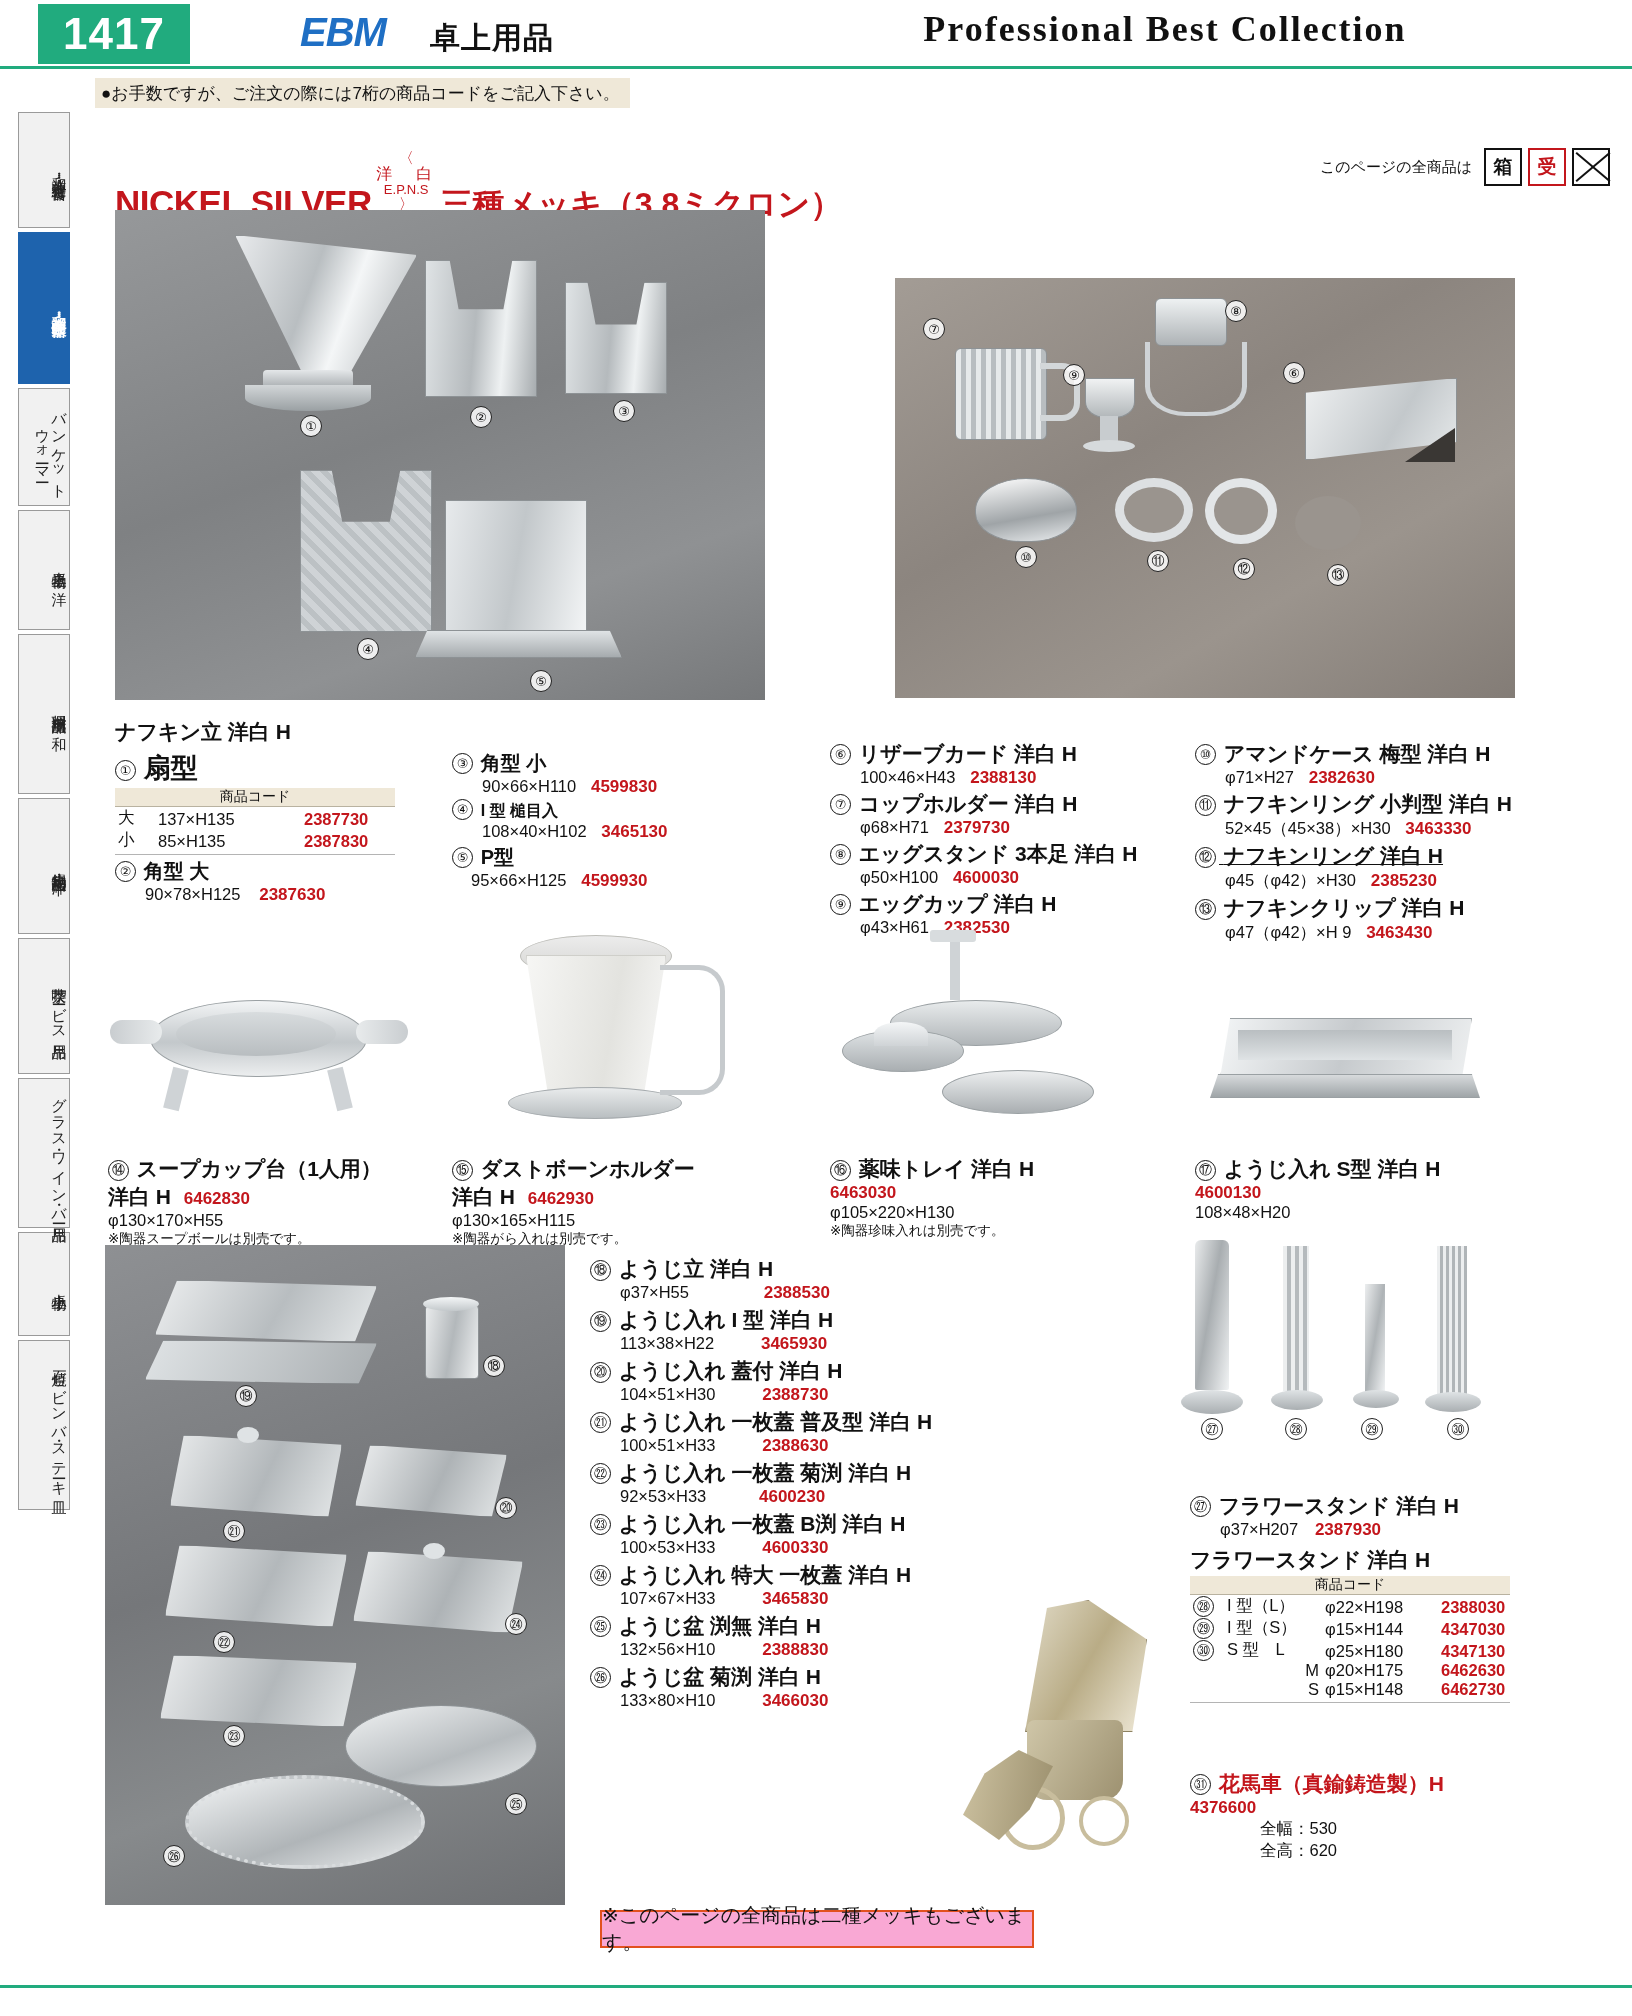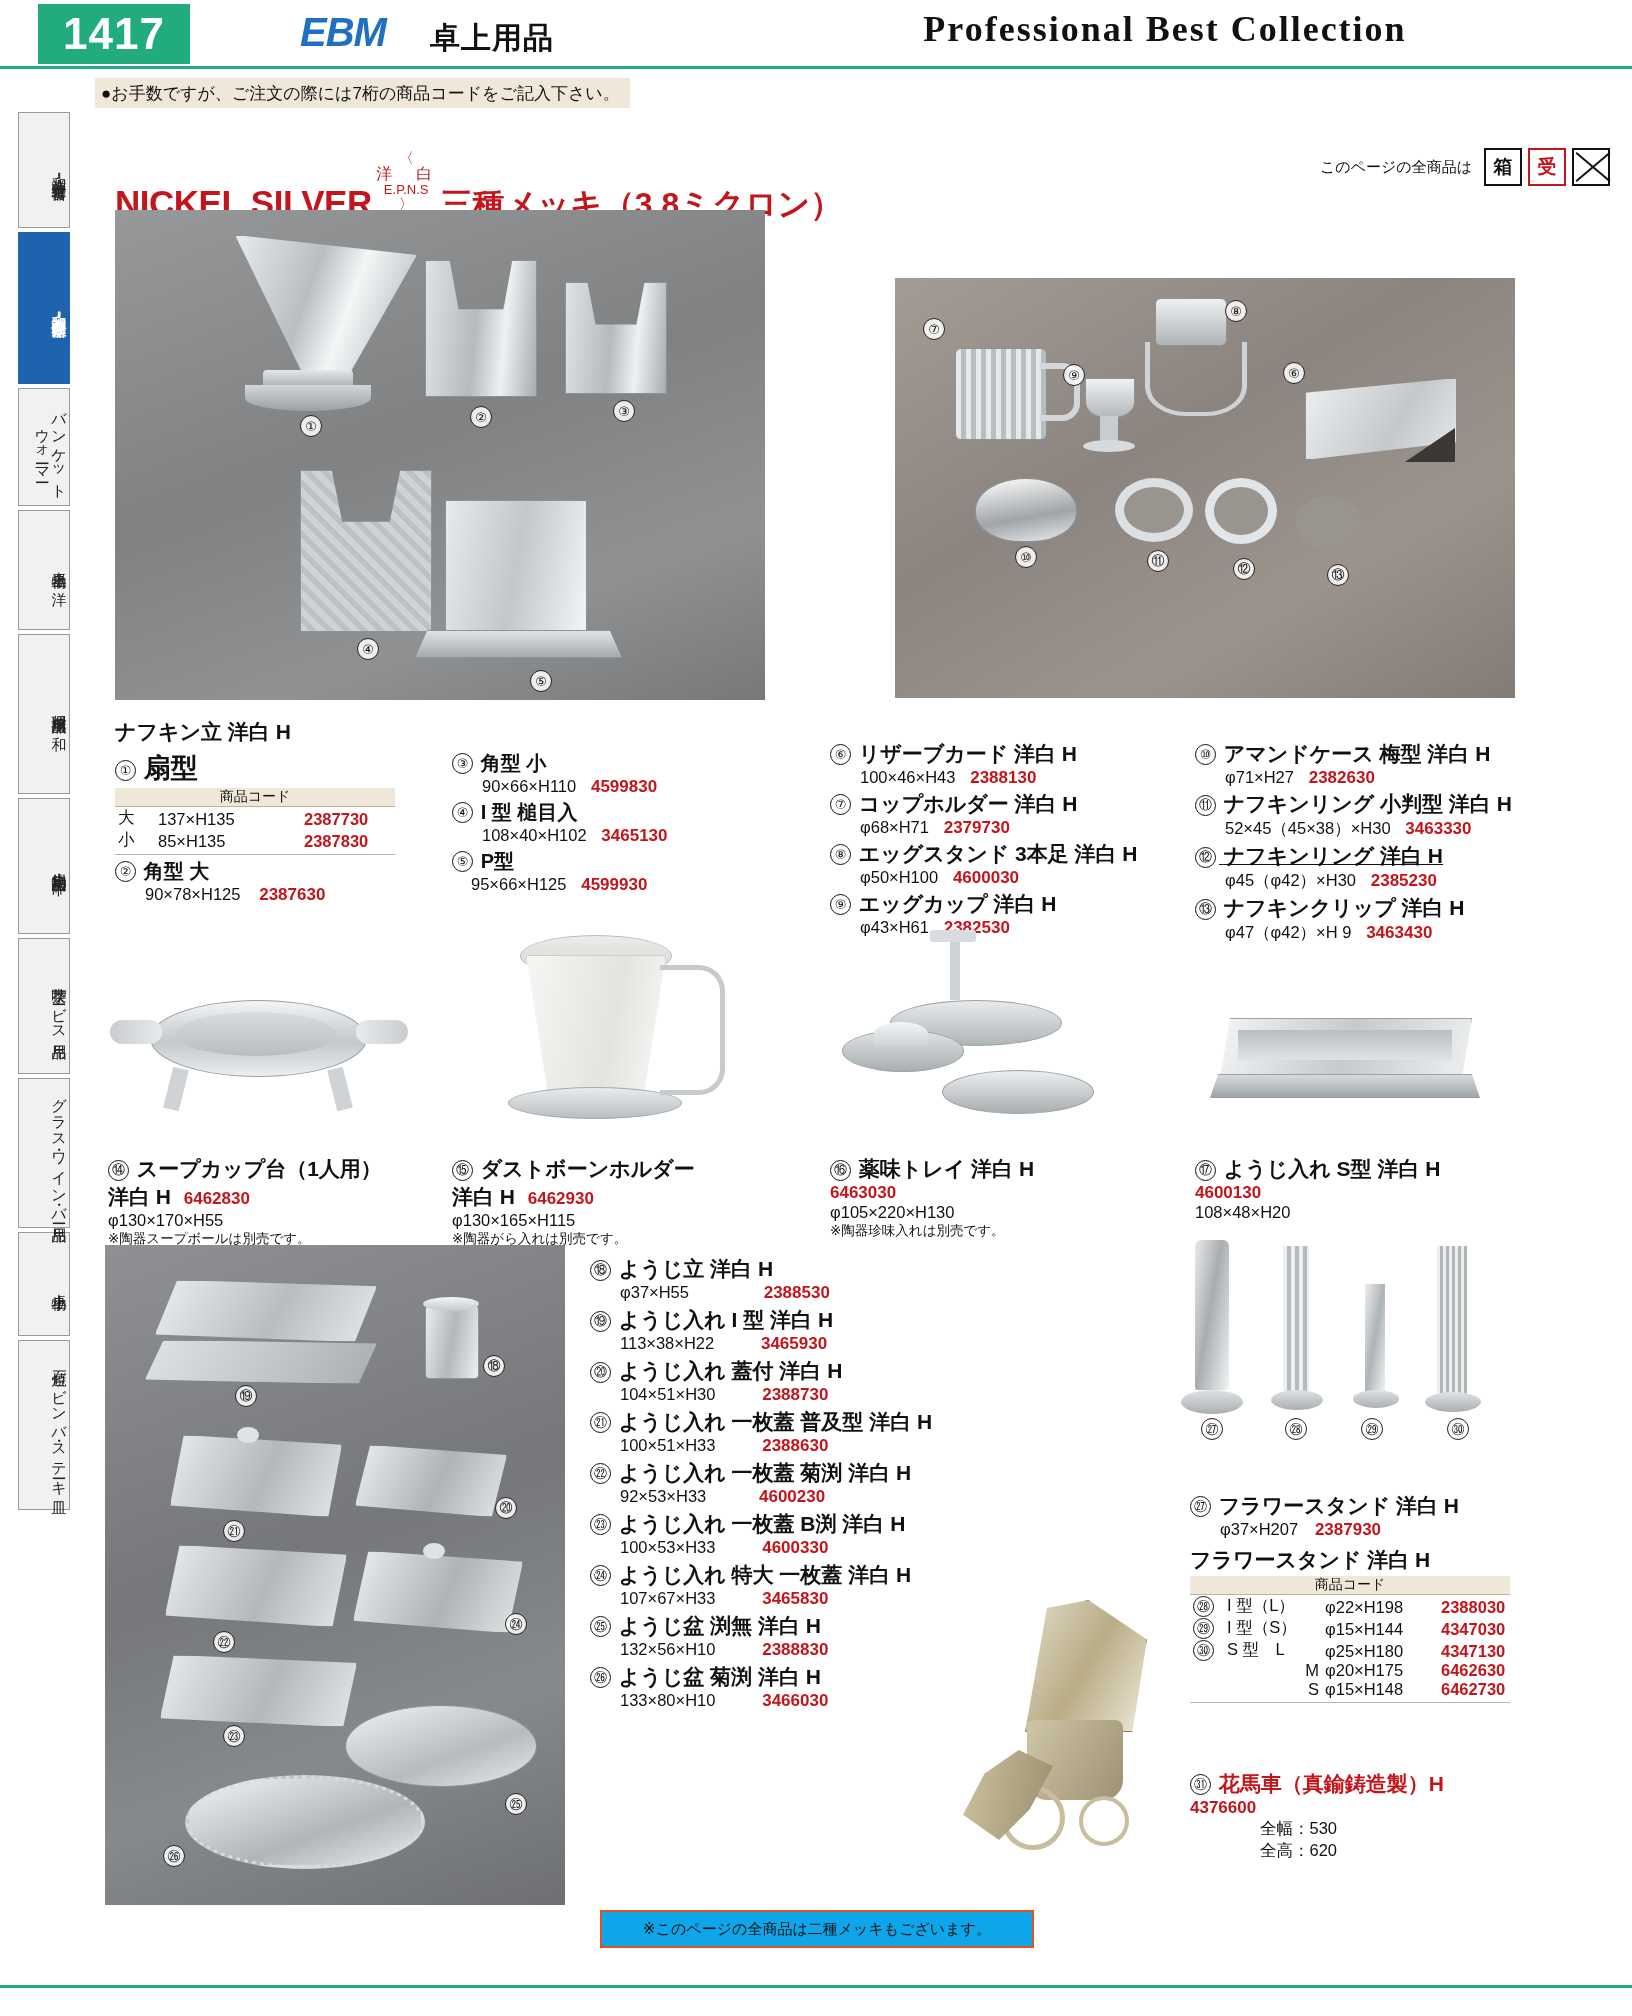--- a/index.html
+++ b/index.html
@@ -91,21 +91,21 @@
   .note{font-size:13.5px;color:#111;}
   .codehdr{background:#efe8d8;font-size:14px;text-align:center;border-bottom:1px solid #b9b2a0;}
   table.t{border-collapse:collapse;}
   table.t td{font-size:16.5px;padding:0 3px;vertical-align:bottom;white-space:nowrap;}
   table.t td.c{color:#c3161c;font-weight:bold;}
   hr.sep{border:none;border-top:1px solid #b4b4b4;margin:3px 0;}
 
   .footnote{
     position:absolute;left:600px;top:1910px;width:430px;height:34px;
     border:2px solid #e2511f;display:flex;align-items:center;justify-content:center;
-    font-size:15px;color:#111;background:#0ea5e9;
+    font-size:20px;color:#111;background:#f9a8d4;
   }
   .bottomrule{position:absolute;left:0;top:1985px;width:1632px;height:3px;background:#21ab7e;}
 </style>
 </head>
 <body>
 
 <div class="page">
 
   <div class="hdr">
     <div class="pgnum">1417</div>
@@ -266,21 +266,21 @@
     <div>
       <span class="cnum">③</span>
       <span class="nm" style="font-size:20px">角型 小</span>
     </div>
     <div style="margin-left:30px;">
       <span class="dim">90×66×H110</span>
       <span class="code" style="margin-left:10px">4599830</span>
     </div>
     <div style="margin-top:2px;">
       <span class="cnum">④</span>
-      <span class="nm" style="font-size:20px">I 型 槌目入</span>
+      <span class="nm" style="font-size:16px">I 型 槌目入</span>
     </div>
     <div style="margin-left:30px;">
       <span class="dim">108×40×H102</span>
       <span class="code" style="margin-left:10px">3465130</span>
     </div>
     <div style="margin-top:2px;">
       <span class="cnum">⑤</span>
       <span class="nm" style="font-size:20px">P型</span>
     </div>
     <div style="margin-left:19px;">

